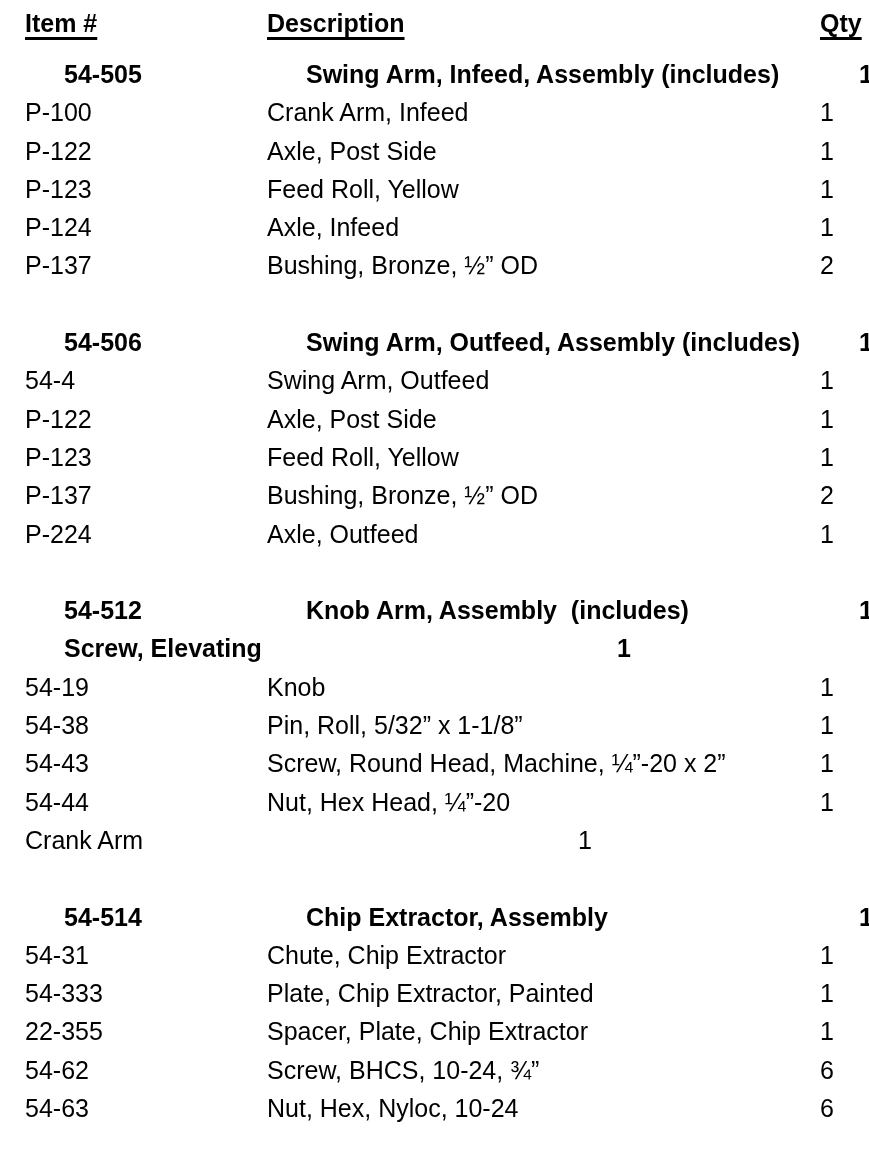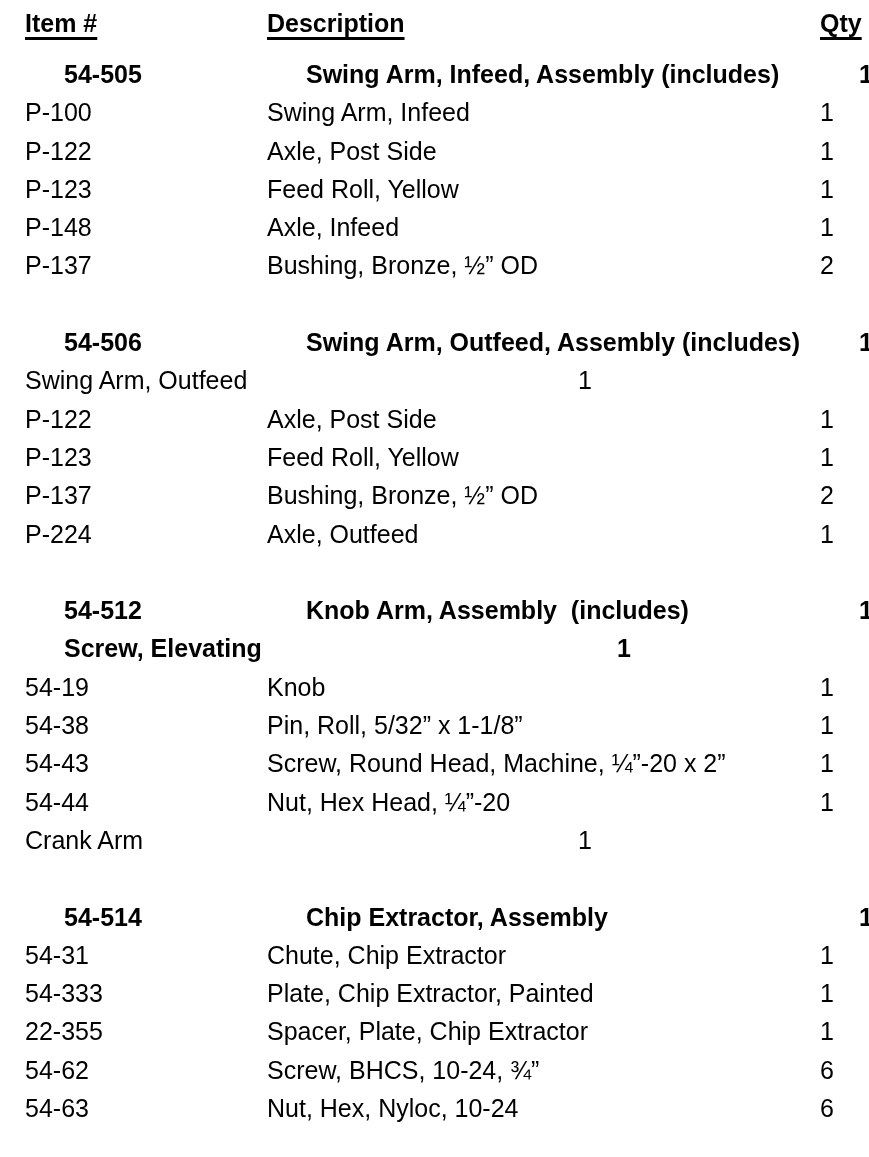--- a/index.html
+++ b/index.html
@@ -71,50 +71,51 @@
   <div class="header-gap"></div>
 
   <div id="parts-list">
       <div class="row bold">
     <span class="col-item">54-505</span>
     <span class="col-desc">Swing Arm, Infeed, Assembly (includes)</span>
     <span class="col-qty">1</span>
   </div>
       <div class="row">
     <span class="col-item">P-100</span>
-    <span class="col-desc">Swing Arm, Infeed</span>
+    <span class="col-desc">Crank Arm, Infeed</span>
     <span class="col-qty">1</span>
   </div>
       <div class="row">
     <span class="col-item">P-122</span>
     <span class="col-desc">Axle, Post Side</span>
     <span class="col-qty">1</span>
   </div>
       <div class="row">
     <span class="col-item">P-123</span>
     <span class="col-desc">Feed Roll, Yellow</span>
     <span class="col-qty">1</span>
   </div>
       <div class="row">
-    <span class="col-item">P-148</span>
+    <span class="col-item">P-124</span>
     <span class="col-desc">Axle, Infeed</span>
     <span class="col-qty">1</span>
   </div>
       <div class="row">
     <span class="col-item">P-137</span>
     <span class="col-desc">Bushing, Bronze, ½” OD</span>
     <span class="col-qty">2</span>
   </div>
       <div class="section-gap"></div>
       <div class="row bold">
     <span class="col-item">54-506</span>
     <span class="col-desc">Swing Arm, Outfeed, Assembly (includes)</span>
     <span class="col-qty">1</span>
   </div>
       <div class="row">
+    <span class="col-item">54-4</span>
     <span class="col-desc">Swing Arm, Outfeed</span>
     <span class="col-qty">1</span>
   </div>
       <div class="row">
     <span class="col-item">P-122</span>
     <span class="col-desc">Axle, Post Side</span>
     <span class="col-qty">1</span>
   </div>
       <div class="row">
     <span class="col-item">P-123</span>

